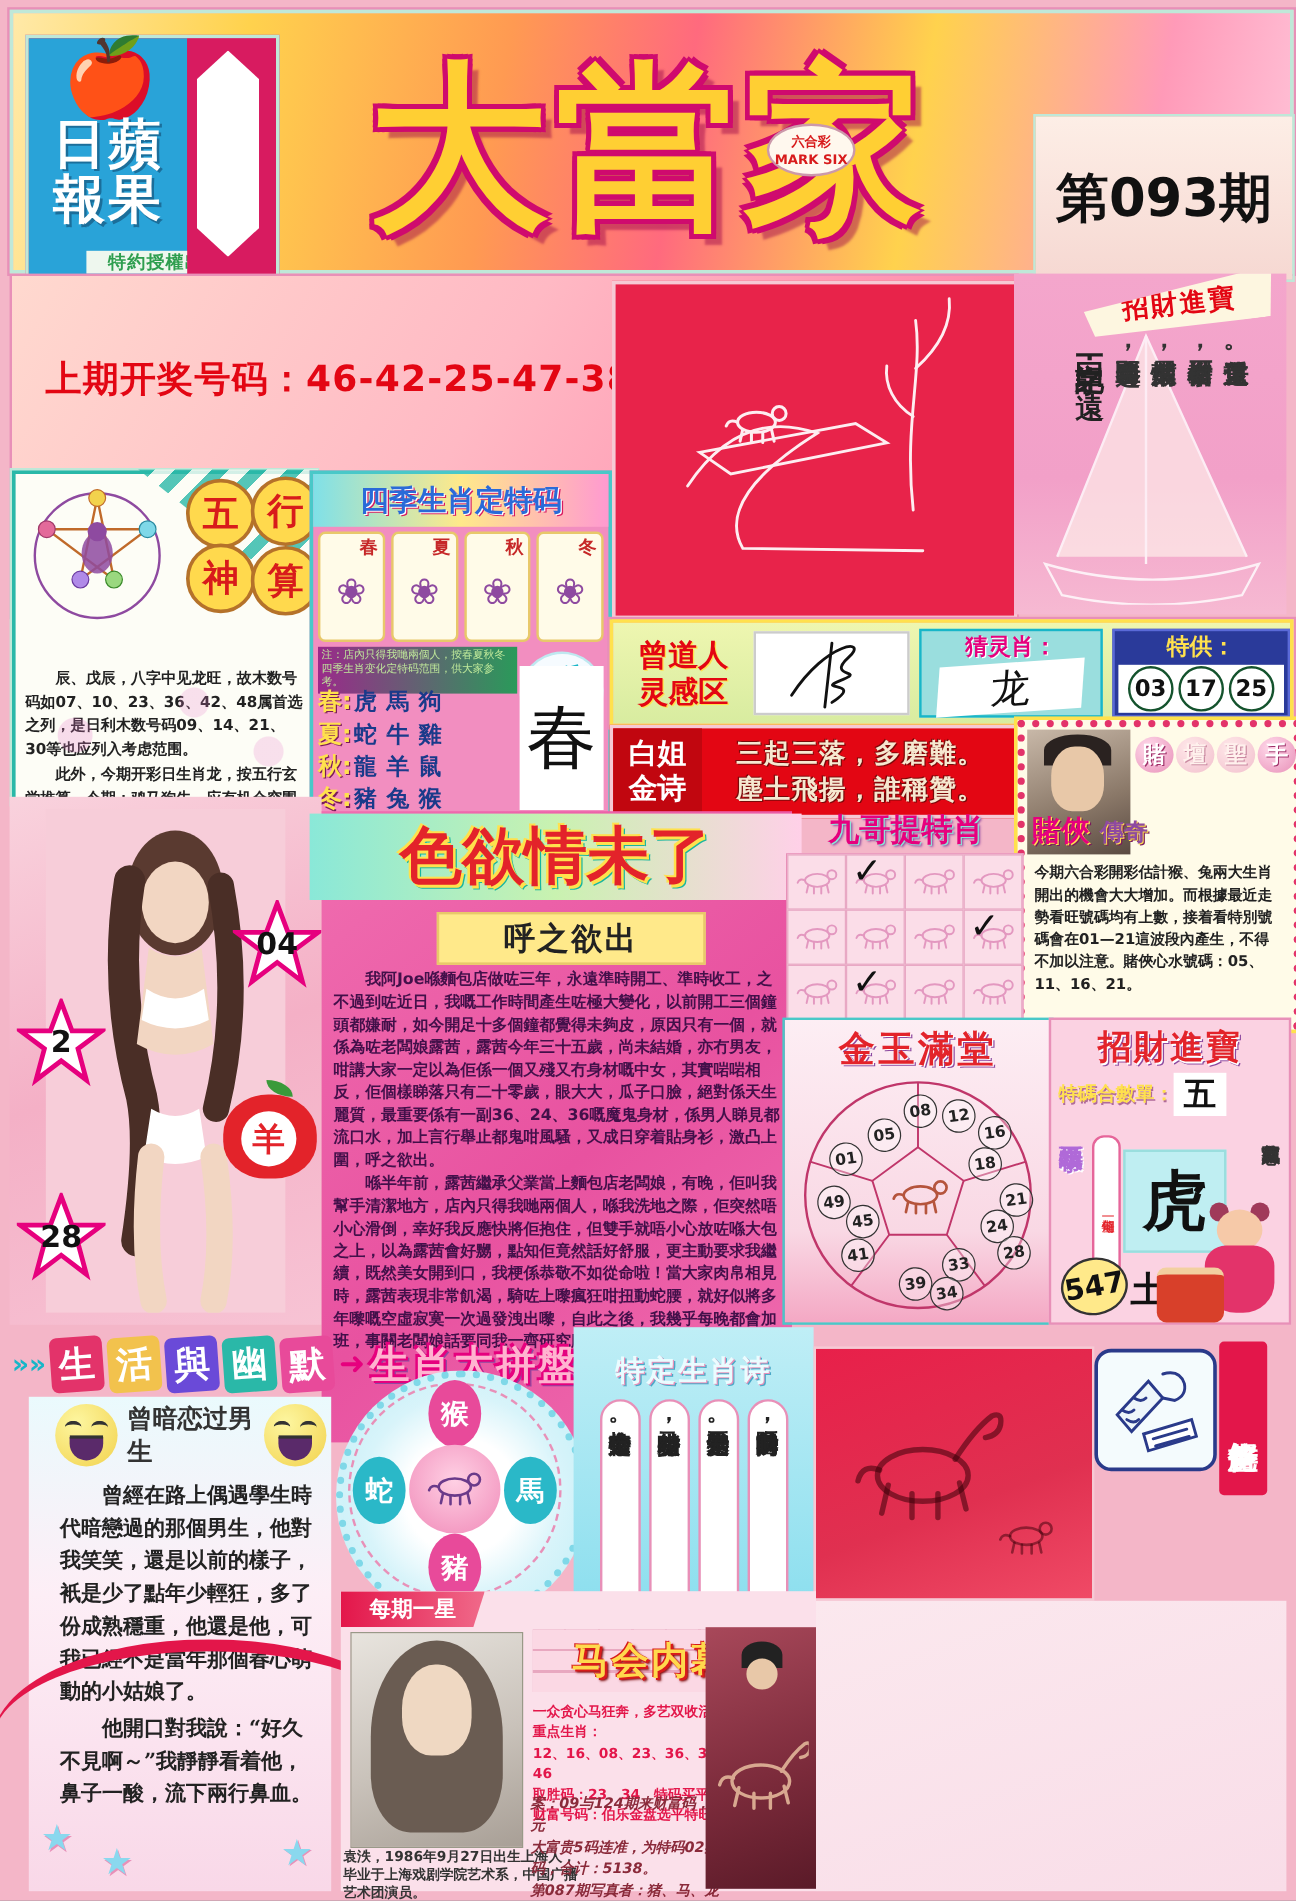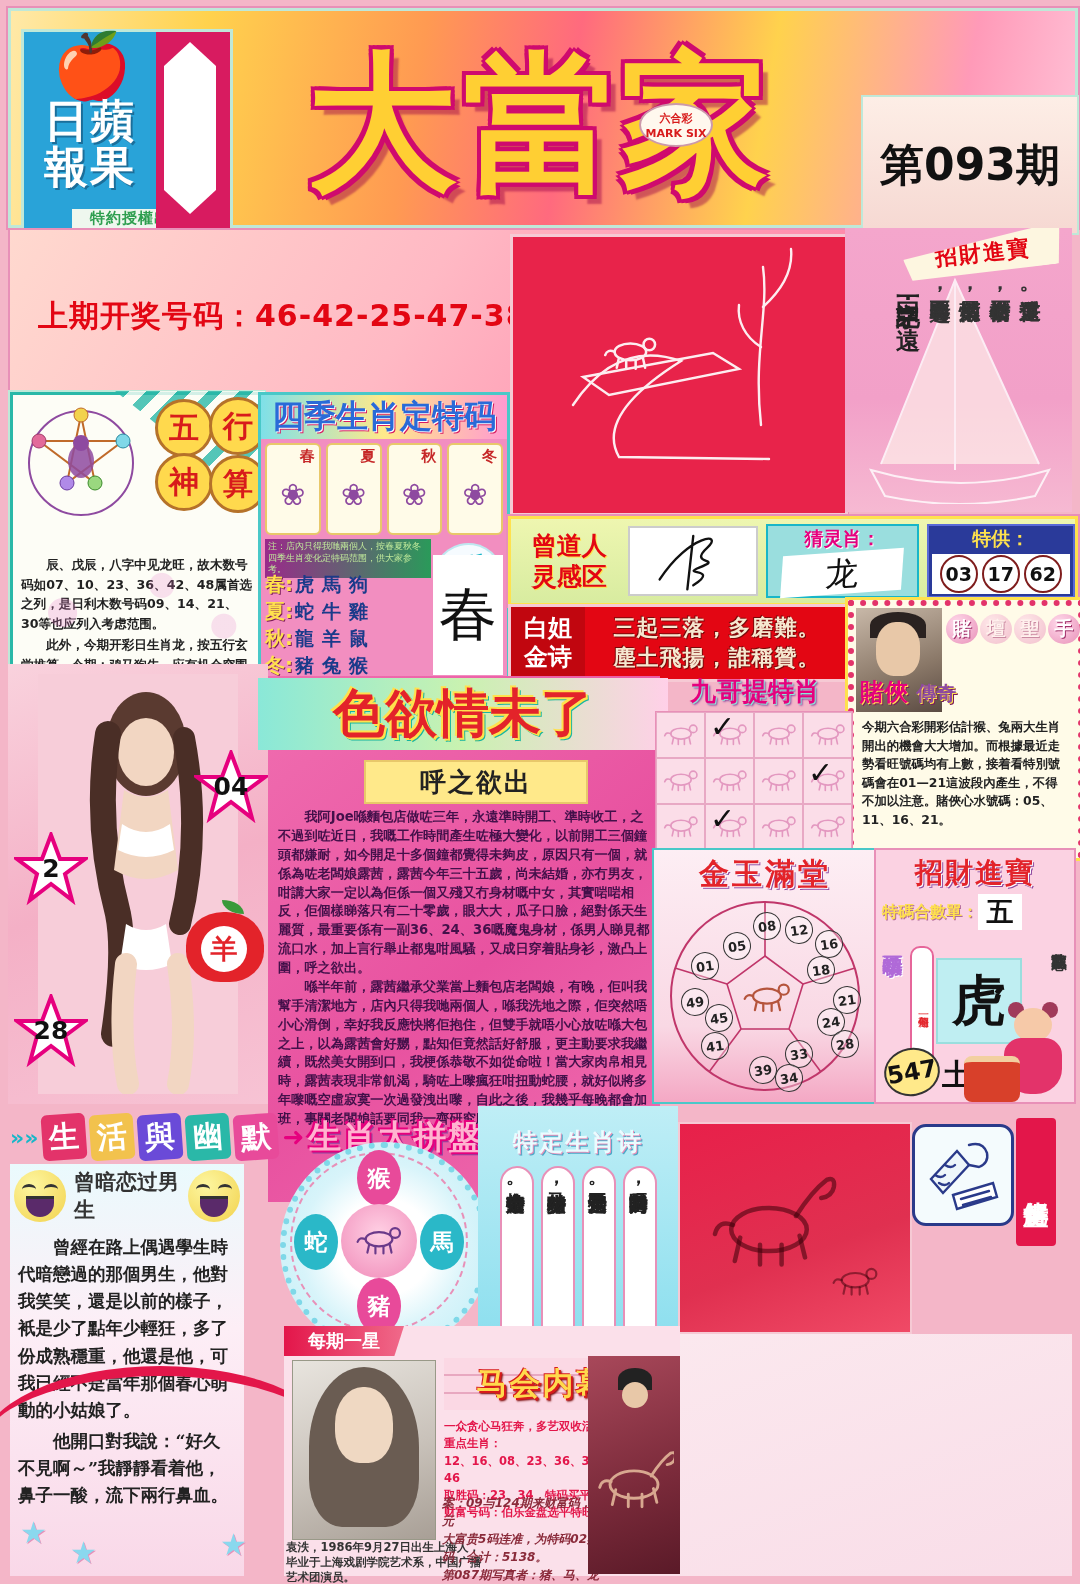--- a/index.html
+++ b/index.html
@@ -47,21 +47,21 @@
   .wx-text{position:absolute;left:8px;top:160px;width:232px;font-size:12.6px;font-weight:bold;color:#222;line-height:1.55;}
   .wx-text p{margin:0 0 2px 0;text-indent:2em;}
   .wx-spade-bg{position:absolute;inset:0;background:
      radial-gradient(circle at 20% 80%, rgba(230,120,200,.25) 0 14px, transparent 15px),
      radial-gradient(circle at 60% 70%, rgba(230,120,200,.22) 0 12px, transparent 13px),
      radial-gradient(circle at 85% 85%, rgba(230,120,200,.22) 0 12px, transparent 13px);pointer-events:none;}
 
   
   .siji{left:258px;top:392px;width:246px;height:290px;background:#f28ec0;border:3px solid #49c8c8;}
   .siji-title{position:absolute;left:0;top:0;width:100%;height:44px;background:linear-gradient(90deg,#7fe0e8,#ffe98a,#ff9ad0);display:flex;align-items:center;justify-content:center;gap:1px;}
-  .siji-title span{font-size:32px;font-weight:bold;color:#2a6ad8;text-shadow:1px 1px 0 #fff,2px 2px 0 #d81b60;text-align:right;}
+  .siji-title span{font-size:24px;font-weight:bold;color:#2a6ad8;text-shadow:1px 1px 0 #fff,2px 2px 0 #d81b60;text-align:right;}
   .tiles{position:absolute;left:4px;top:48px;width:238px;height:92px;display:flex;gap:5px;}
   .tile{flex:1;background:#fffbe8;border:2px solid #e8c86a;border-radius:6px;position:relative;}
   .tile .s{position:absolute;right:4px;top:2px;color:#c62828;font-size:15px;font-weight:bold;}
   .tile .f{position:absolute;left:50%;top:56%;transform:translate(-50%,-50%);font-size:30px;color:#8e4aa0;}
   .siji-note{position:absolute;left:4px;top:144px;width:160px;font-size:9px;color:#2e9e4f;background:linear-gradient(90deg,#9a2a8a,#2a9a5a);color:#bfe89a;padding:2px 3px;line-height:1.3;}
   .siji-rows{position:absolute;left:4px;top:176px;width:168px;}
   .siji-row{display:flex;align-items:center;height:27px;}
   .siji-row .k{width:30px;font-size:20px;font-weight:bold;color:#ffe14d;text-shadow:1px 1px 0 #7a1a5a;}
   .siji-row .v{font-size:19px;font-weight:bold;color:#1a3a8a;letter-spacing:8px;}
   .provide{position:absolute;right:6px;top:30px;width:66px;height:64px;background:#f6fbff;border-radius:50%;transform:rotate(-14deg);display:flex;flex-direction:column;align-items:center;justify-content:center;box-shadow:0 0 0 2px #bfe8f0;}
@@ -73,21 +73,21 @@
   .zengrow{left:508px;top:516px;width:564px;height:84px;background:linear-gradient(180deg,#eef6b0,#d8eca0);border:3px solid #ffe14d;box-shadow:0 0 0 2px #e890b8;display:flex;align-items:center;}
   .zeng-label{width:118px;text-align:center;}
   .zeng-label div{font-size:25px;font-weight:bold;color:#e30613;text-shadow:1px 1px 0 #ffe14d;line-height:1.25;}
   .sigbox{width:128px;height:66px;background:#fff;border:2px solid #ccc;}
   .guessbox{width:150px;height:70px;margin-left:8px;background:#9adede;border:2px solid #18b6c8;text-align:center;}
   .guessbox .gl{font-size:19px;font-weight:bold;color:#e6007e;text-shadow:1px 1px 0 #fff;}
   .guessbox .gv{margin:0 auto;width:120px;height:42px;background:#fff;font-size:33px;font-family:"DejaVu Serif",serif;transform:skew(-8deg) rotate(-4deg);color:#111;}
   .specialbox{width:146px;height:70px;margin-left:8px;background:#2a3a9a;border:2px solid #5a6ad8;text-align:center;}
   .specialbox .sl{font-size:19px;font-weight:bold;color:#ffe14d;}
   .specialbox .nums{margin:2px auto 0;width:138px;height:40px;background:#fff;display:flex;align-items:center;justify-content:center;gap:4px;}
-  .cnum{width:34px;height:34px;border:2px solid #7f1d1d;border-radius:50%;display:flex;align-items:center;justify-content:center;font-size:19px;font-weight:bold;color:#111;}
+  .cnum{width:34px;height:34px;border:2px solid #14532d;border-radius:50%;display:flex;align-items:center;justify-content:center;font-size:19px;font-weight:bold;color:#111;}
 
   
   .baijie{left:508px;top:604px;width:338px;height:72px;background:#e30613;border:3px solid #f6c9d4;display:flex;align-items:center;}
   .bj-name{width:74px;text-align:center;color:#fff;font-size:24px;font-weight:bold;line-height:1.2;background:#c1060f;height:100%;display:flex;flex-direction:column;justify-content:center;}
   .bj-lines{flex:1;text-align:center;}
   .bj-lines div{font-size:22px;font-weight:bold;color:#f6e8d0;text-shadow:1px 1px 0 #7a0a0a,-1px -1px 0 #7a0a0a;letter-spacing:1px;}
 
   
   .duxia{left:848px;top:600px;width:224px;height:246px;background:#fffbe8;border:6px dotted #e3336a;box-shadow:0 0 0 3px #ffe14d;}
   .dx-photo{position:absolute;left:2px;top:2px;width:86px;height:104px;background:linear-gradient(160deg,#c8b8a8,#8a7868 60%,#5a4a42);overflow:hidden;}
@@ -156,21 +156,21 @@
   .zc-doll .dress{position:absolute;left:8px;top:30px;width:58px;height:56px;background:#e3336a;border-radius:30% 30% 45% 45%;}
   .zc-drum{position:absolute;right:54px;bottom:0px;width:56px;height:40px;background:#d8402a;border-radius:8px;border-top:6px solid #f2d0a0;}
 
   
   .bot-banner{left:10px;top:1108px;width:478px;height:58px;display:flex;align-items:center;gap:4px;}
   .bb-block{width:44px;height:46px;display:flex;align-items:center;justify-content:center;font-size:30px;font-weight:bold;color:#fff;border-radius:6px;transform:rotate(-4deg);}
   .bb-arrow{font-size:26px;color:#e6007e;font-weight:bold;}
   .bb-title2{font-size:33px;font-weight:bold;color:#ffb3d0;text-shadow:2px 2px 0 #e6007e,-2px -2px 0 #e6007e,3px 3px 0 #8e4aa0;letter-spacing:2px;}
   .chevrons{font-size:22px;color:#18b6c8;font-weight:bold;}
 
-  .humor{left:10px;top:1164px;width:234px;height:412px;background:linear-gradient(180deg,#eafafd,#fdeef6 40%,#f9d8e8);}
+  .humor{left:24px;top:1164px;width:234px;height:412px;background:linear-gradient(180deg,#eafafd,#fdeef6 40%,#f9d8e8);padding-left:18px;}
   .humor-head{display:flex;align-items:center;gap:8px;padding:4px;}
   .smiley{width:52px;height:52px;border-radius:50%;background:radial-gradient(circle at 35% 30%,#fdf6a0,#f2d24d);position:relative;flex:none;}
   .smiley .e1,.smiley .e2{position:absolute;top:14px;width:14px;height:8px;border-top:3px solid #333;border-radius:50%;}
   .smiley .e1{left:8px;} .smiley .e2{right:8px;}
   .smiley .m{position:absolute;left:12px;top:26px;width:28px;height:18px;background:#5a2a6a;border-radius:0 0 14px 14px;border-top:3px solid #333;}
   .humor-sub{font-size:21px;font-weight:bold;color:#333;font-family:"DejaVu Serif",serif;}
   .humor-body{padding:6px 8px;font-size:17.5px;font-weight:bold;color:#222;line-height:1.55;font-family:"DejaVu Serif",serif;}
   .humor-body p{margin:0 0 4px;text-indent:2em;}
   .humor-arc{position:absolute;left:-30px;bottom:40px;width:360px;height:160px;border-top:10px solid #e3164a;border-radius:50%;}
   .sparkle{position:absolute;font-size:30px;color:#8ad8ee;text-shadow:1px 1px 0 #e890b8;}
@@ -390,21 +390,21 @@
     </div>
     <div class="guessbox">
       <div class="gl">猜灵肖：</div>
       <div class="gv">龙</div>
     </div>
     <div class="specialbox">
       <div class="sl">特供：</div>
       <div class="nums">
         <span class="cnum">03</span>
         <span class="cnum">17</span>
-        <span class="cnum">62</span>
+        <span class="cnum">25</span>
       </div>
     </div>
   </div>
 
   <div class="abs baijie">
     <div class="bj-name">
       <div>白姐</div>
       <div>金诗</div>
     </div>
     <div class="bj-lines">

